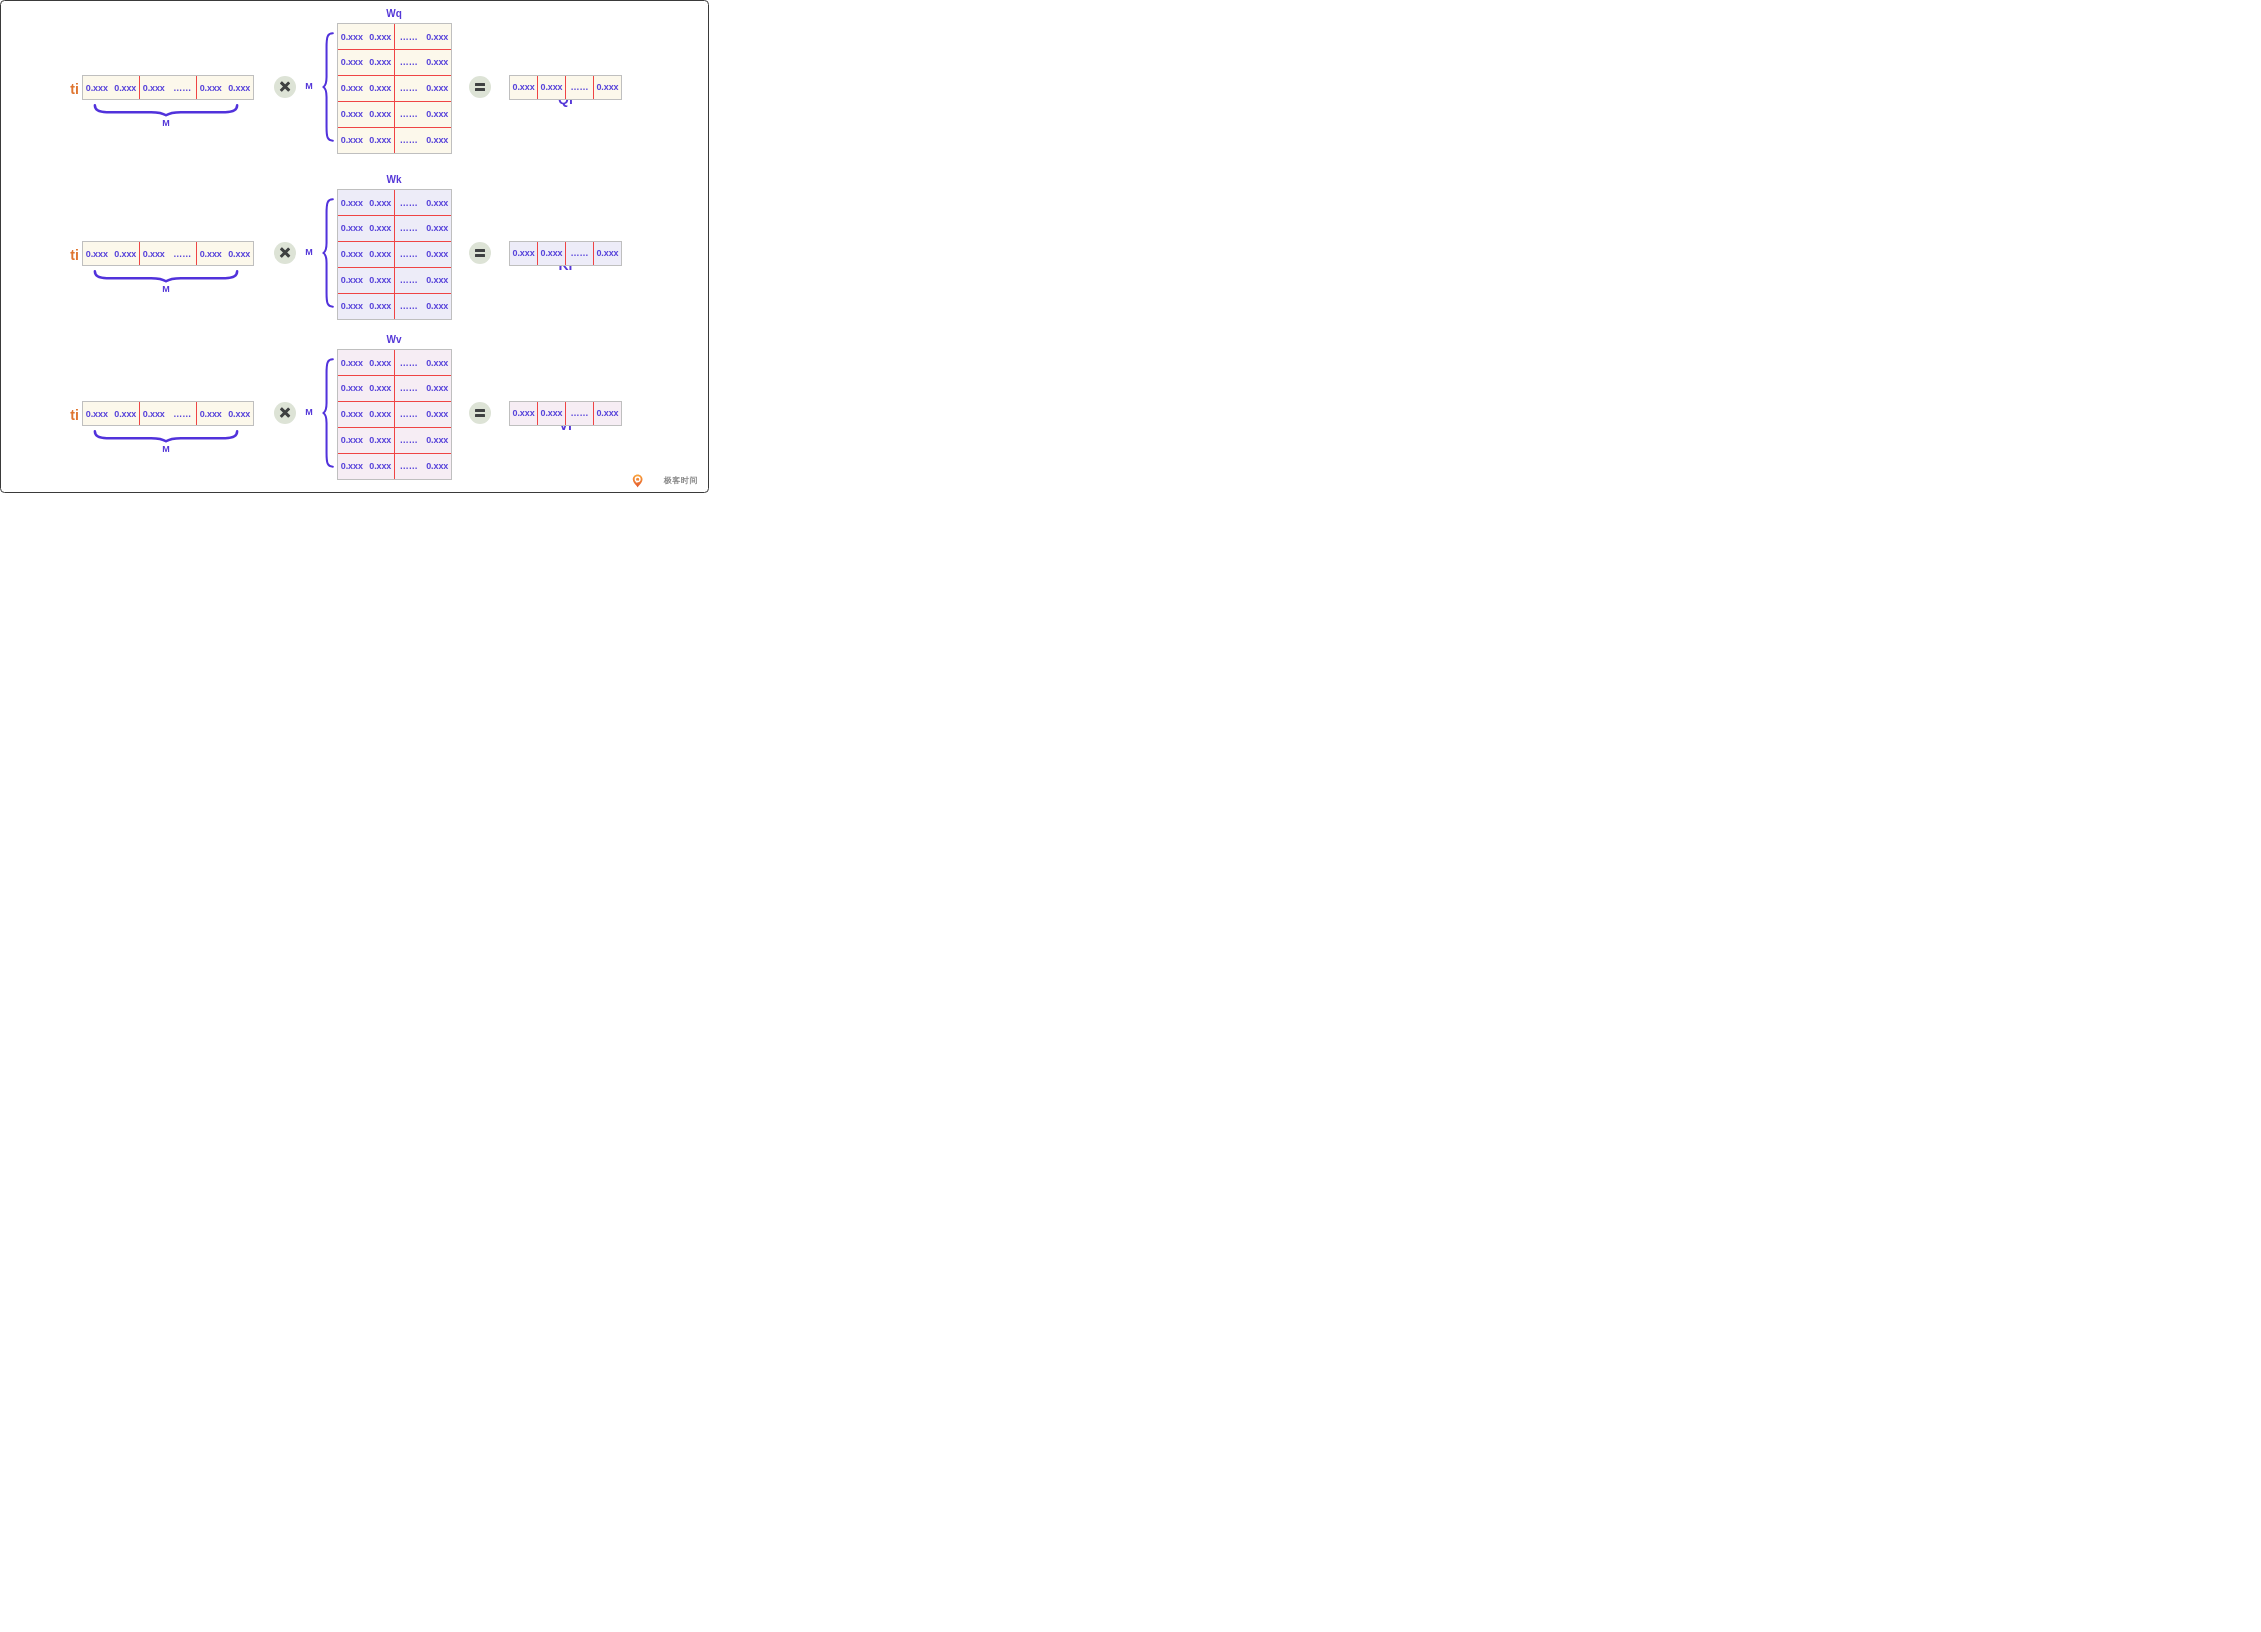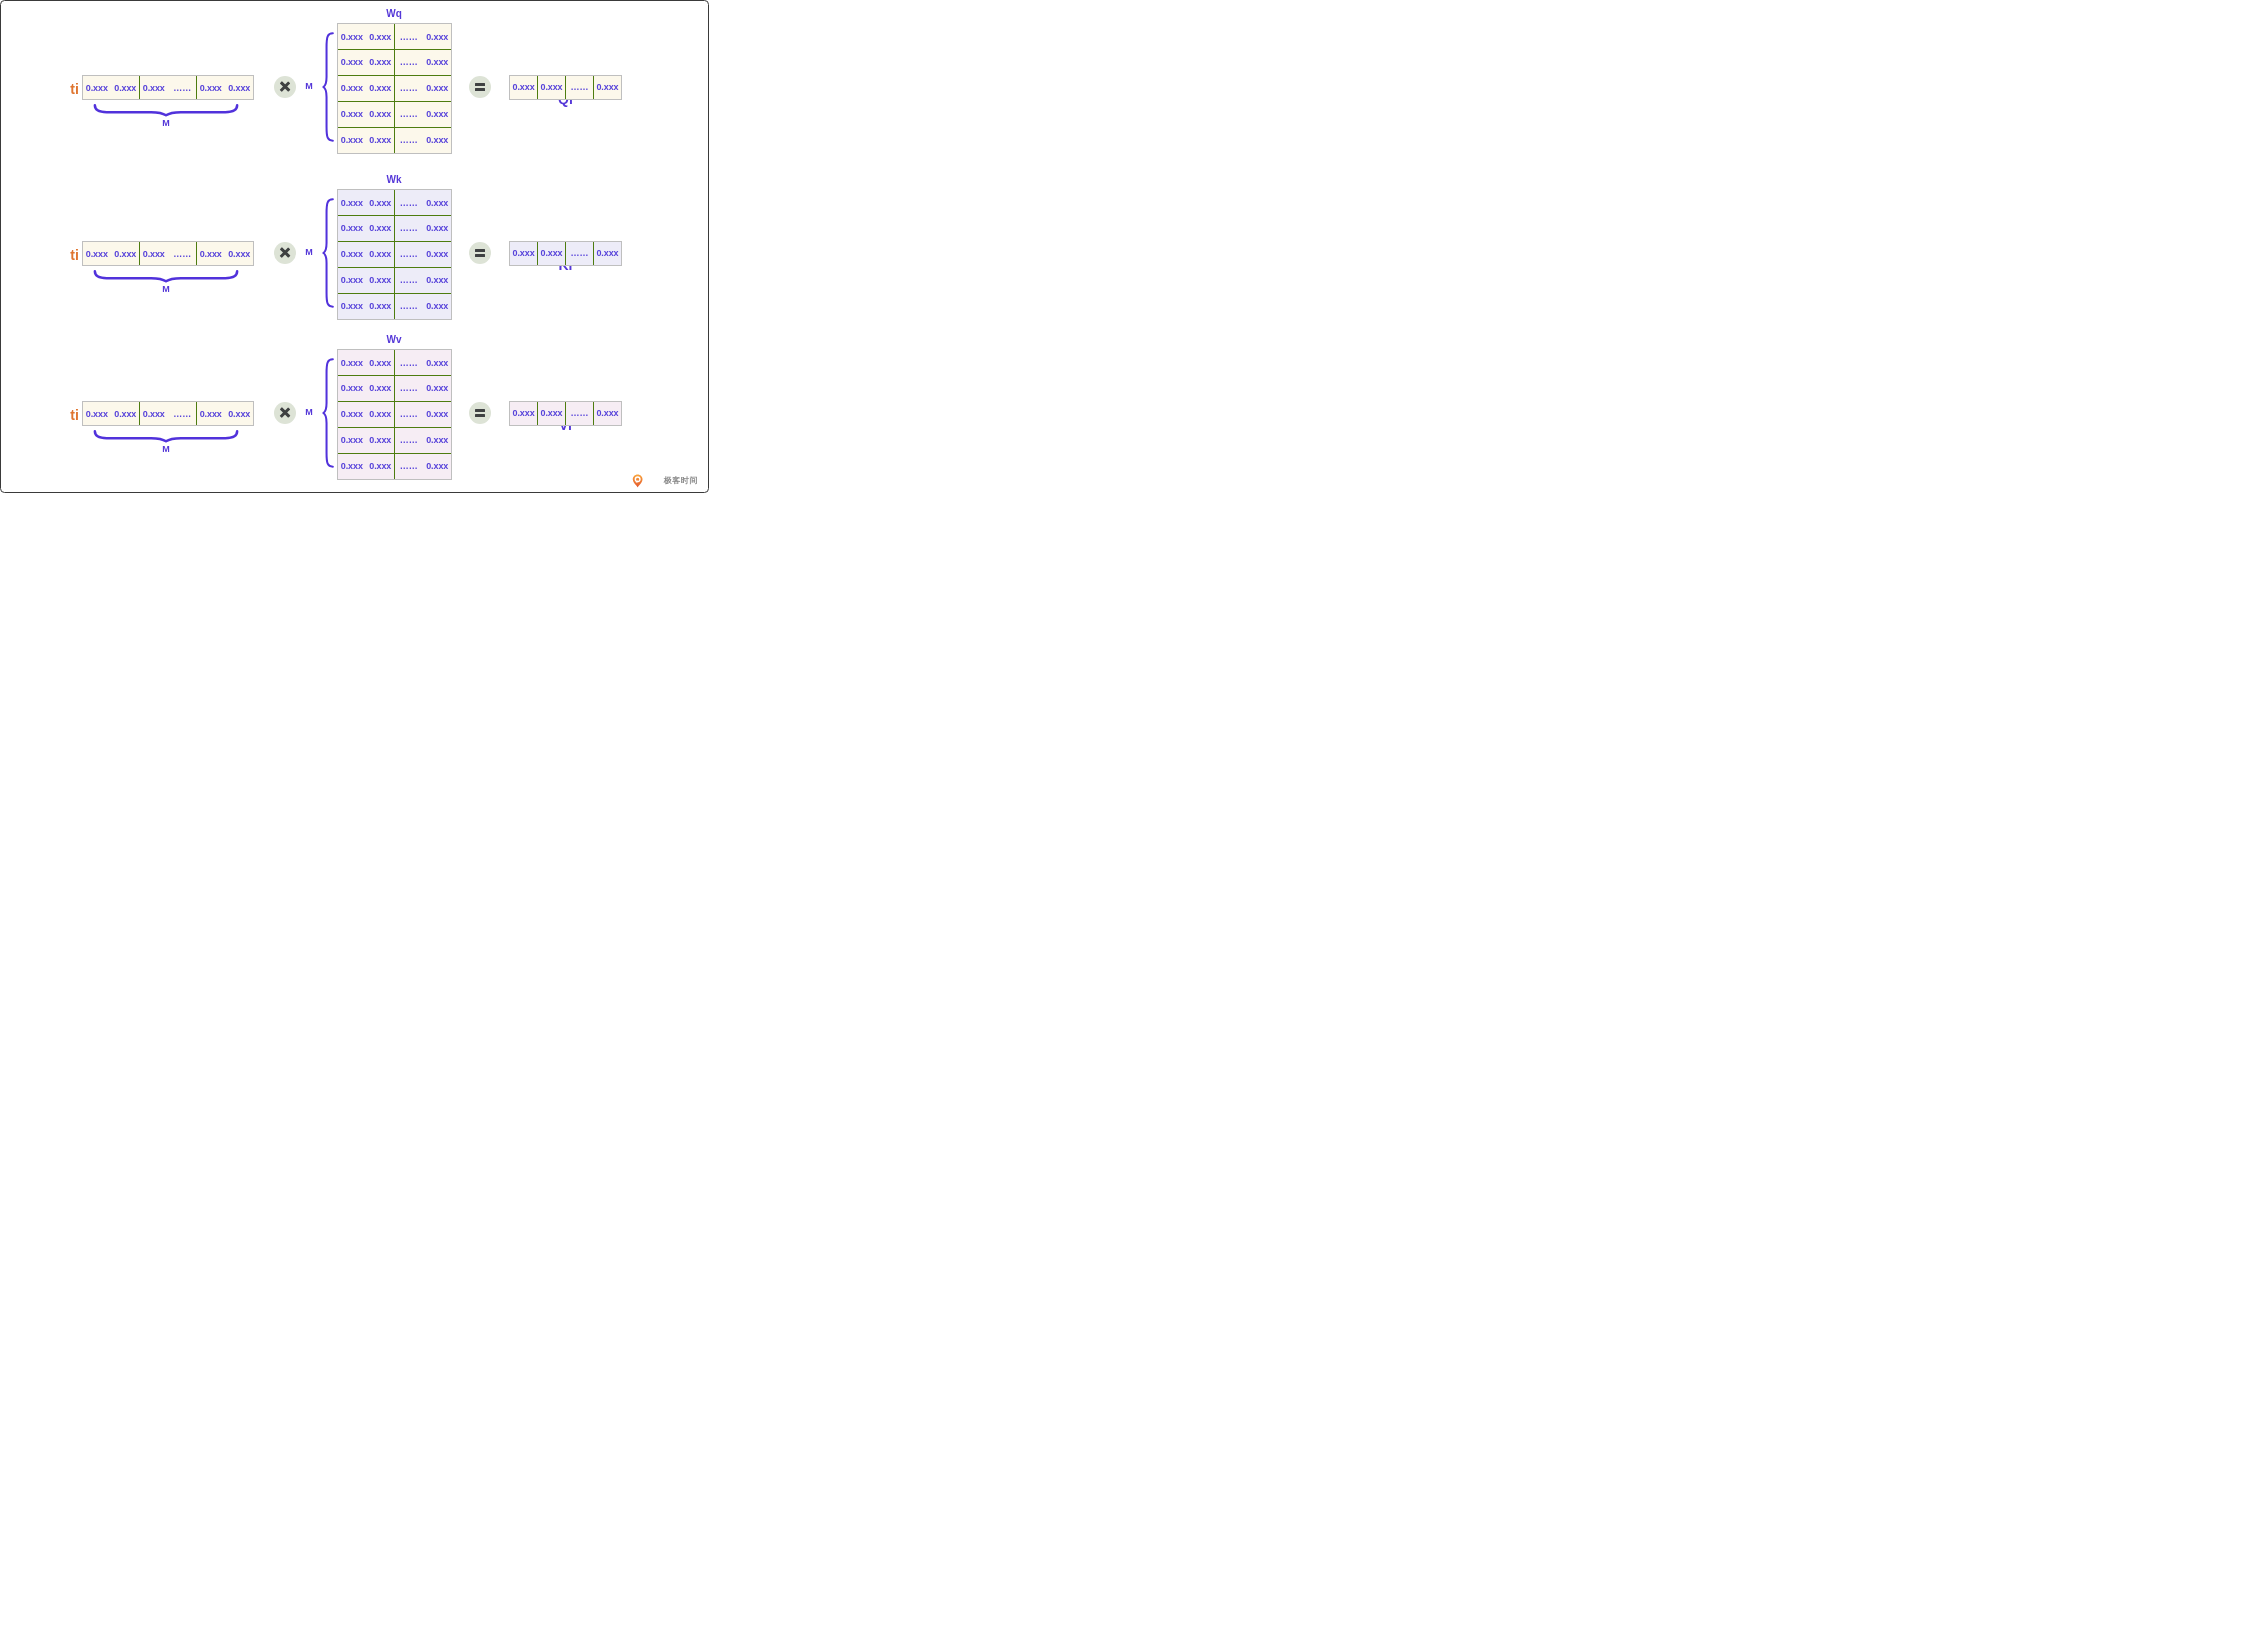--- a/index.html
+++ b/index.html
@@ -8,21 +8,21 @@
     border:0.9px solid #3a3a3a;border-radius:4.5px;overflow:hidden;
     font-family:"Liberation Sans", sans-serif;
   }
   .row{position:absolute;left:0;width:100%;height:0;}
 
   
   .ti{position:absolute;left:66px;top:-5.9px;width:11.8px;text-align:right;
       color:#df7530;font-size:14px;font-weight:700;}
 
   
-  .gridbox{position:absolute;display:grid;gap:0.9px;background:#4d7c0f;
+  .gridbox{position:absolute;display:grid;gap:0.9px;background:#ef4444;
       border:0.9px solid #bfbfbf;}
   .vec{left:81px;top:-12.2px;width:170px;height:23.5px;grid-template-columns:repeat(6,1fr);}
   .result{left:508px;top:-12.2px;width:111px;height:23px;grid-template-columns:repeat(4,1fr);}
   .matrix{left:336px;top:-64px;width:113px;grid-template-columns:repeat(4,1fr);grid-auto-rows:25px;}
   .cell{display:flex;align-items:center;justify-content:center;
       color:#5743da;font-size:9px;font-weight:700;letter-spacing:-0.1px;}
   .theme-cream .cell{background:#fcf8eb;}
   .theme-lavender .cell{background:#edecf8;}
   .theme-pink .cell{background:#f6edf4;}
 

